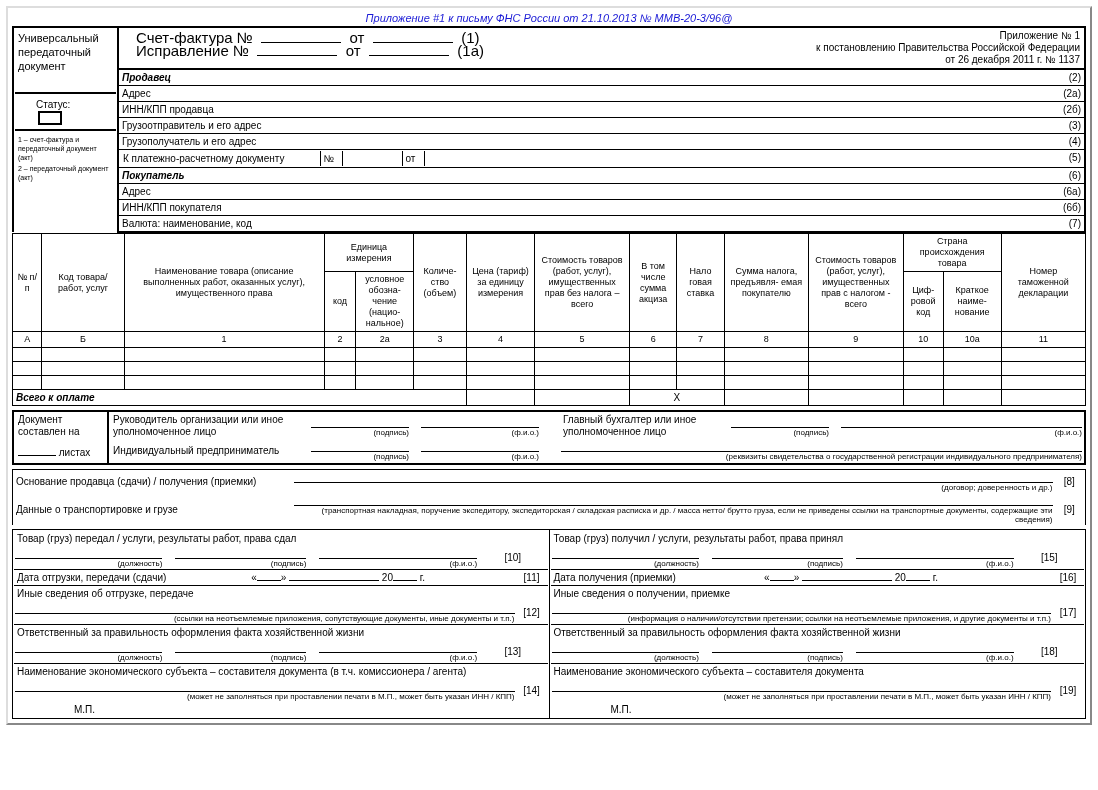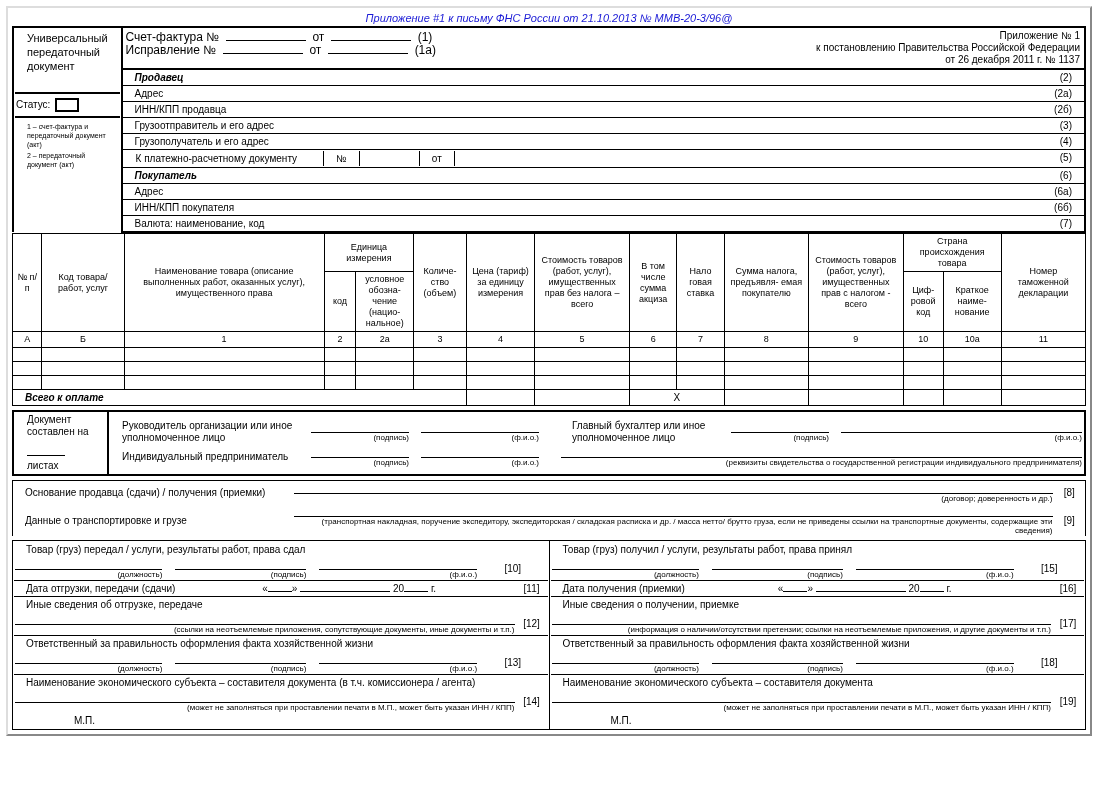--- a/index.html
+++ b/index.html
@@ -29,21 +29,21 @@
   .main { width: 100%; }
   .main td { vertical-align: top; }
   .thick-b { border-bottom: 2px solid #000; }
   .thick-t { border-top: 2px solid #000; }
   .thick-l { border-left: 2px solid #000; }
   .thick-r { border-right: 2px solid #000; }
   .thin-b { border-bottom: 1px solid #000; }
   .thin-t { border-top: 1px solid #000; }
   .thin-l { border-left: 1px solid #000; }
   .thin-r { border-right: 1px solid #000; }
-  .cell { padding: 1px 12px; line-height: 13px; }
+  .cell { padding: 1px 3px; line-height: 13px; }
   .bold { font-weight: bold; font-style: italic; }
   .center { text-align: center; }
   .right { text-align: right; }
   .xsmall { font-size: 7px; }
   .status-box {
     display: inline-block;
     width: 24px; height: 14px;
     border: 2px solid #000;
     vertical-align: middle;
     margin-left: 2px;
@@ -64,31 +64,31 @@
 
 <table class="main">
 <tbody>
         <tr>
   <td rowspan="11" style="width:105px" class="thick-t thick-l thick-r">
     <div class="cell" style="font-size:11px;line-height:14px;padding-top:2px">
       <span>Универсальный</span><br>
       <span>передаточный</span><br>
       <span>документ</span>
     </div>
-    <div class="cell thick-t thick-b" style="margin-top:18px;padding:4px 1px">
+    <div class="cell thick-t thick-b" style="margin-top:18px;padding:4px 21px">
       <span>Статус:</span>
       <span class="status-box"></span>
     </div>
     <div class="cell xsmall" style="line-height:9px;padding-top:4px">
       <div>1 – счет-фактура и передаточный документ (акт)</div>
       <div style="margin-top:2px">2 – передаточный документ (акт)</div>
     </div>
   </td>
   <td class="thick-t" style="width:645px">
-    <div class="cell" style="font-size:12px;padding:2px 4px 6px 2px">
+    <div class="cell" style="font-size:15px;padding:2px 4px 6px 16px">
       <span>Счет-фактура №</span>
       &nbsp;<span class="ul" style="width:80px"></span>
       &nbsp;<span>от</span>
       &nbsp;<span class="ul" style="width:80px"></span>
       &nbsp;<span>(1)</span><br>
       <span>Исправление №</span>
       &nbsp;<span class="ul" style="width:80px"></span>
       &nbsp;<span>от</span>
       &nbsp;<span class="ul" style="width:80px"></span>
       &nbsp;<span>(1а)</span>

